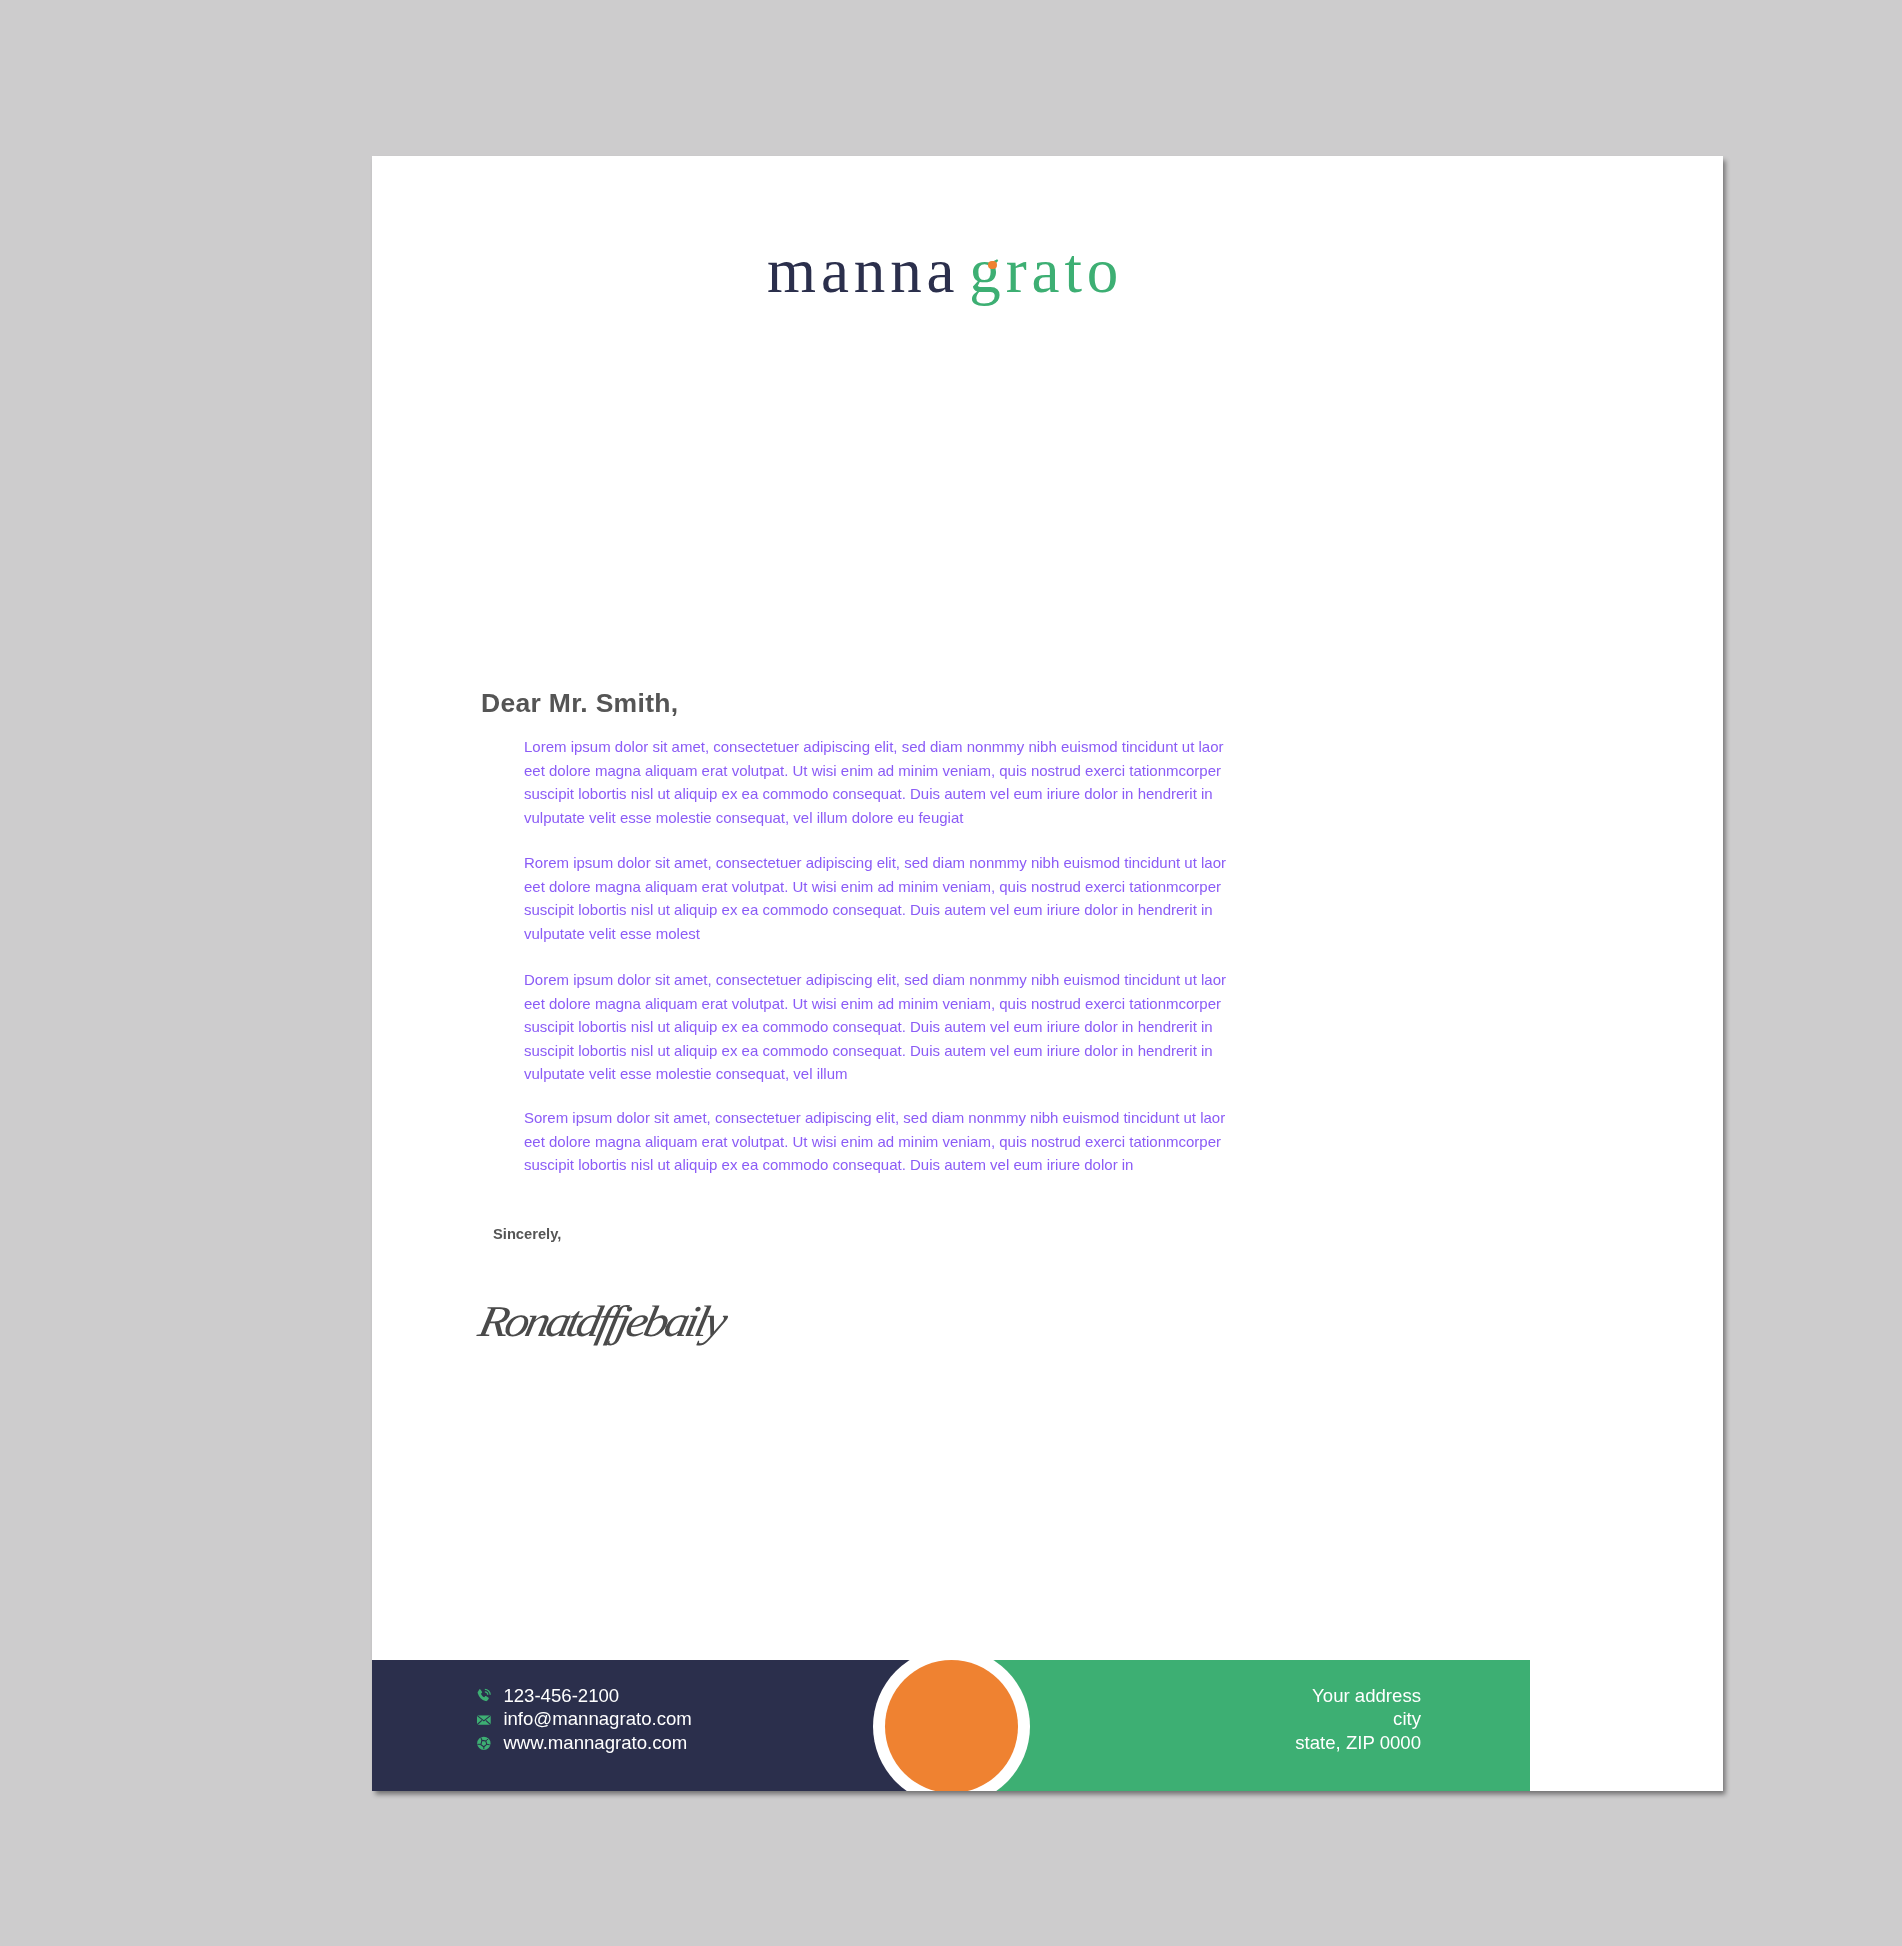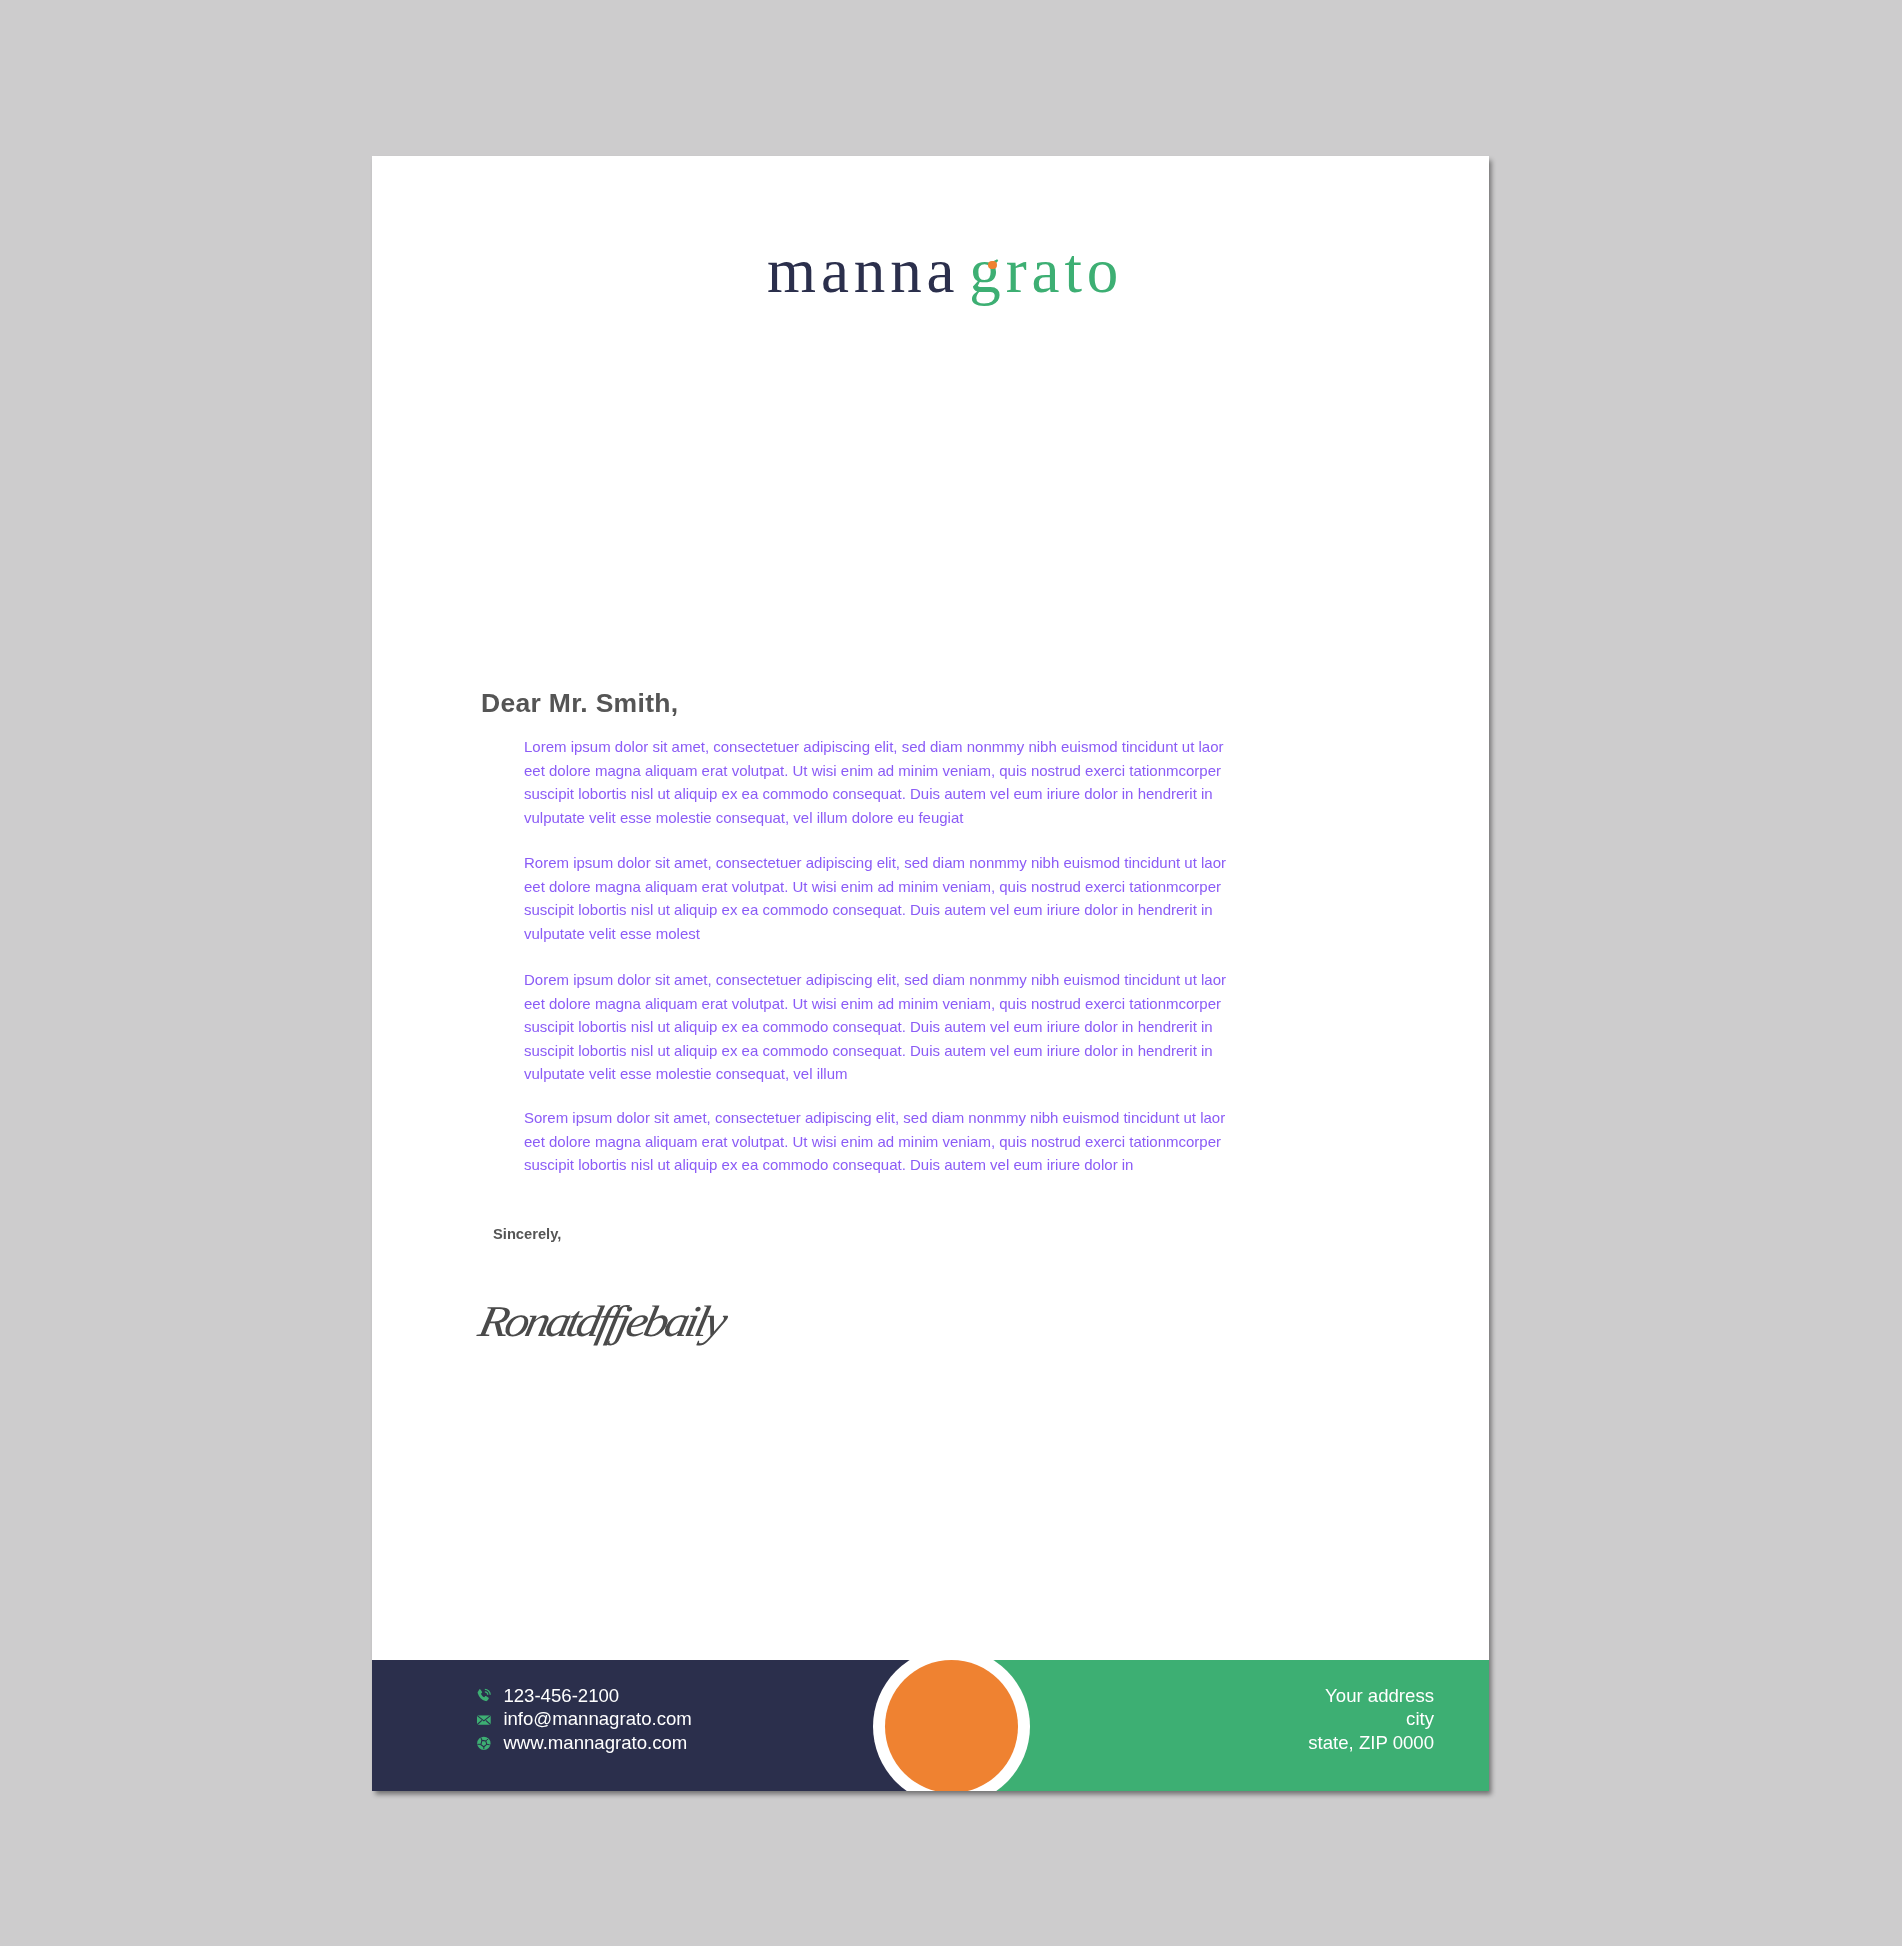--- a/index.html
+++ b/index.html
@@ -6,21 +6,21 @@
     html, body { width: 1902px; height: 1947px; overflow: hidden; }
     body {
       background: #cdcccd;
       position: relative;
       font-family: "Liberation Sans", sans-serif;
     }
     .page {
       position: absolute;
       left: 372px;
       top: 156px;
-      width: 1117px;
+      width: 1351px;
       height: 1635px;
       background: #ffffff;
       box-shadow: 2.9px 3.9px 4.9px rgba(0,0,0,0.45);
       overflow: hidden;
     }
     .logo {
       position: absolute;
       left: 395px;
       top: 76px;
       height: 78px;
@@ -141,21 +141,21 @@
     .contact .icon {
       position: absolute;
       left: 0;
       top: 4.9px;
       width: 15.7px;
       height: 15.7px;
       display: block;
     }
     .address {
       position: absolute;
-      right: 97px;
+      right: 110px;
       top: 23.5px;
       text-align: right;
     }
     .address .line {
       display: block;
       height: 23.5px;
       line-height: 23.5px;
       font-size: 18.6px;
       color: #ffffff;
       white-space: nowrap;

